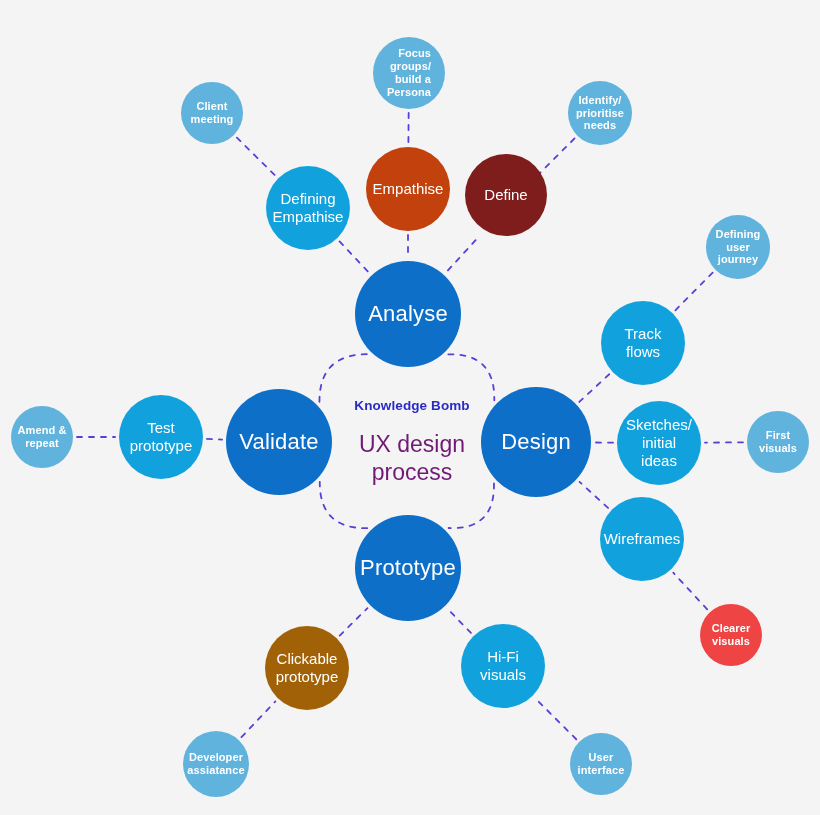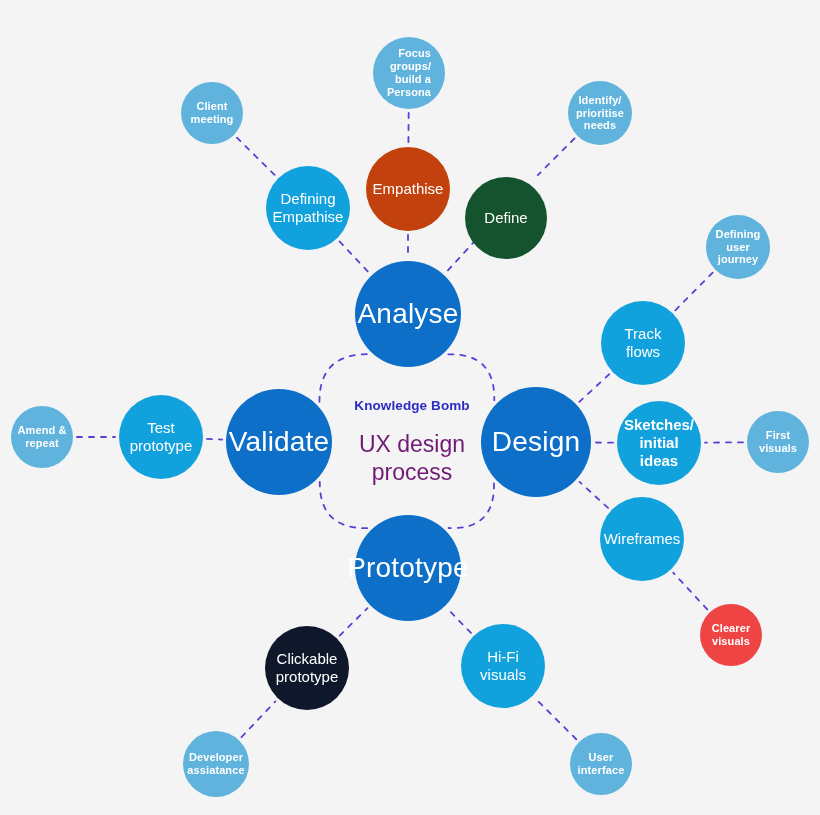--- a/index.html
+++ b/index.html
@@ -30,21 +30,21 @@
     align-items: center;
     justify-content: center;
     text-align: center;
     color: #ffffff;
     box-sizing: border-box;
     line-height: 1.18;
     padding: 2px;
   }
   .node.hub {
     background: #0d6fc8;
-    font-size: 28px;
+    font-size: 22px;
     font-weight: 400;
     letter-spacing: 0.2px;
   }
   .node.branch {
     background: #11a2dd;
     font-size: 15px;
     font-weight: 400;
   }
   .node.leaf {
     background: #5fb3dc;
@@ -129,50 +129,50 @@
         <div>
           <span>Defining</span>
           <span>Empathise</span>
         </div>
       </div>
       <div class="node branch" style="left: 366px; top: 147px; width: 84px; height: 84px; background: #c2410c;">
         <div>
           <span>Empathise</span>
         </div>
       </div>
-      <div class="node branch" style="left: 465px; top: 177px; width: 82px; height: 82px; background: #14532d;">
+      <div class="node branch" style="left: 465px; top: 154px; width: 82px; height: 82px; background: #7f1d1d;">
         <div>
           <span>Define</span>
         </div>
       </div>
       <div class="node branch" style="left: 601px; top: 301px; width: 84px; height: 84px; background: rgb(17, 162, 221);">
         <div>
           <span>Track</span>
           <span>flows</span>
         </div>
       </div>
-      <div class="node branch" style="left: 617px; top: 401px; width: 84px; height: 84px; background: rgb(17, 162, 221); font-weight: bold;">
+      <div class="node branch" style="left: 617px; top: 401px; width: 84px; height: 84px; background: rgb(17, 162, 221);">
         <div>
           <span>Sketches/</span>
           <span>initial</span>
           <span>ideas</span>
         </div>
       </div>
       <div class="node branch" style="left: 600px; top: 497px; width: 84px; height: 84px; background: rgb(17, 162, 221);">
         <div>
           <span>Wireframes</span>
         </div>
       </div>
       <div class="node branch" style="left: 119px; top: 395px; width: 84px; height: 84px; background: rgb(17, 162, 221);">
         <div>
           <span>Test</span>
           <span>prototype</span>
         </div>
       </div>
-      <div class="node branch" style="left: 265px; top: 626px; width: 84px; height: 84px; background: #0f172a;">
+      <div class="node branch" style="left: 265px; top: 626px; width: 84px; height: 84px; background: #a16207;">
         <div>
           <span>Clickable</span>
           <span>prototype</span>
         </div>
       </div>
       <div class="node branch" style="left: 461px; top: 624px; width: 84px; height: 84px; background: rgb(17, 162, 221);">
         <div>
           <span>Hi-Fi visuals</span>
         </div>
       </div>

